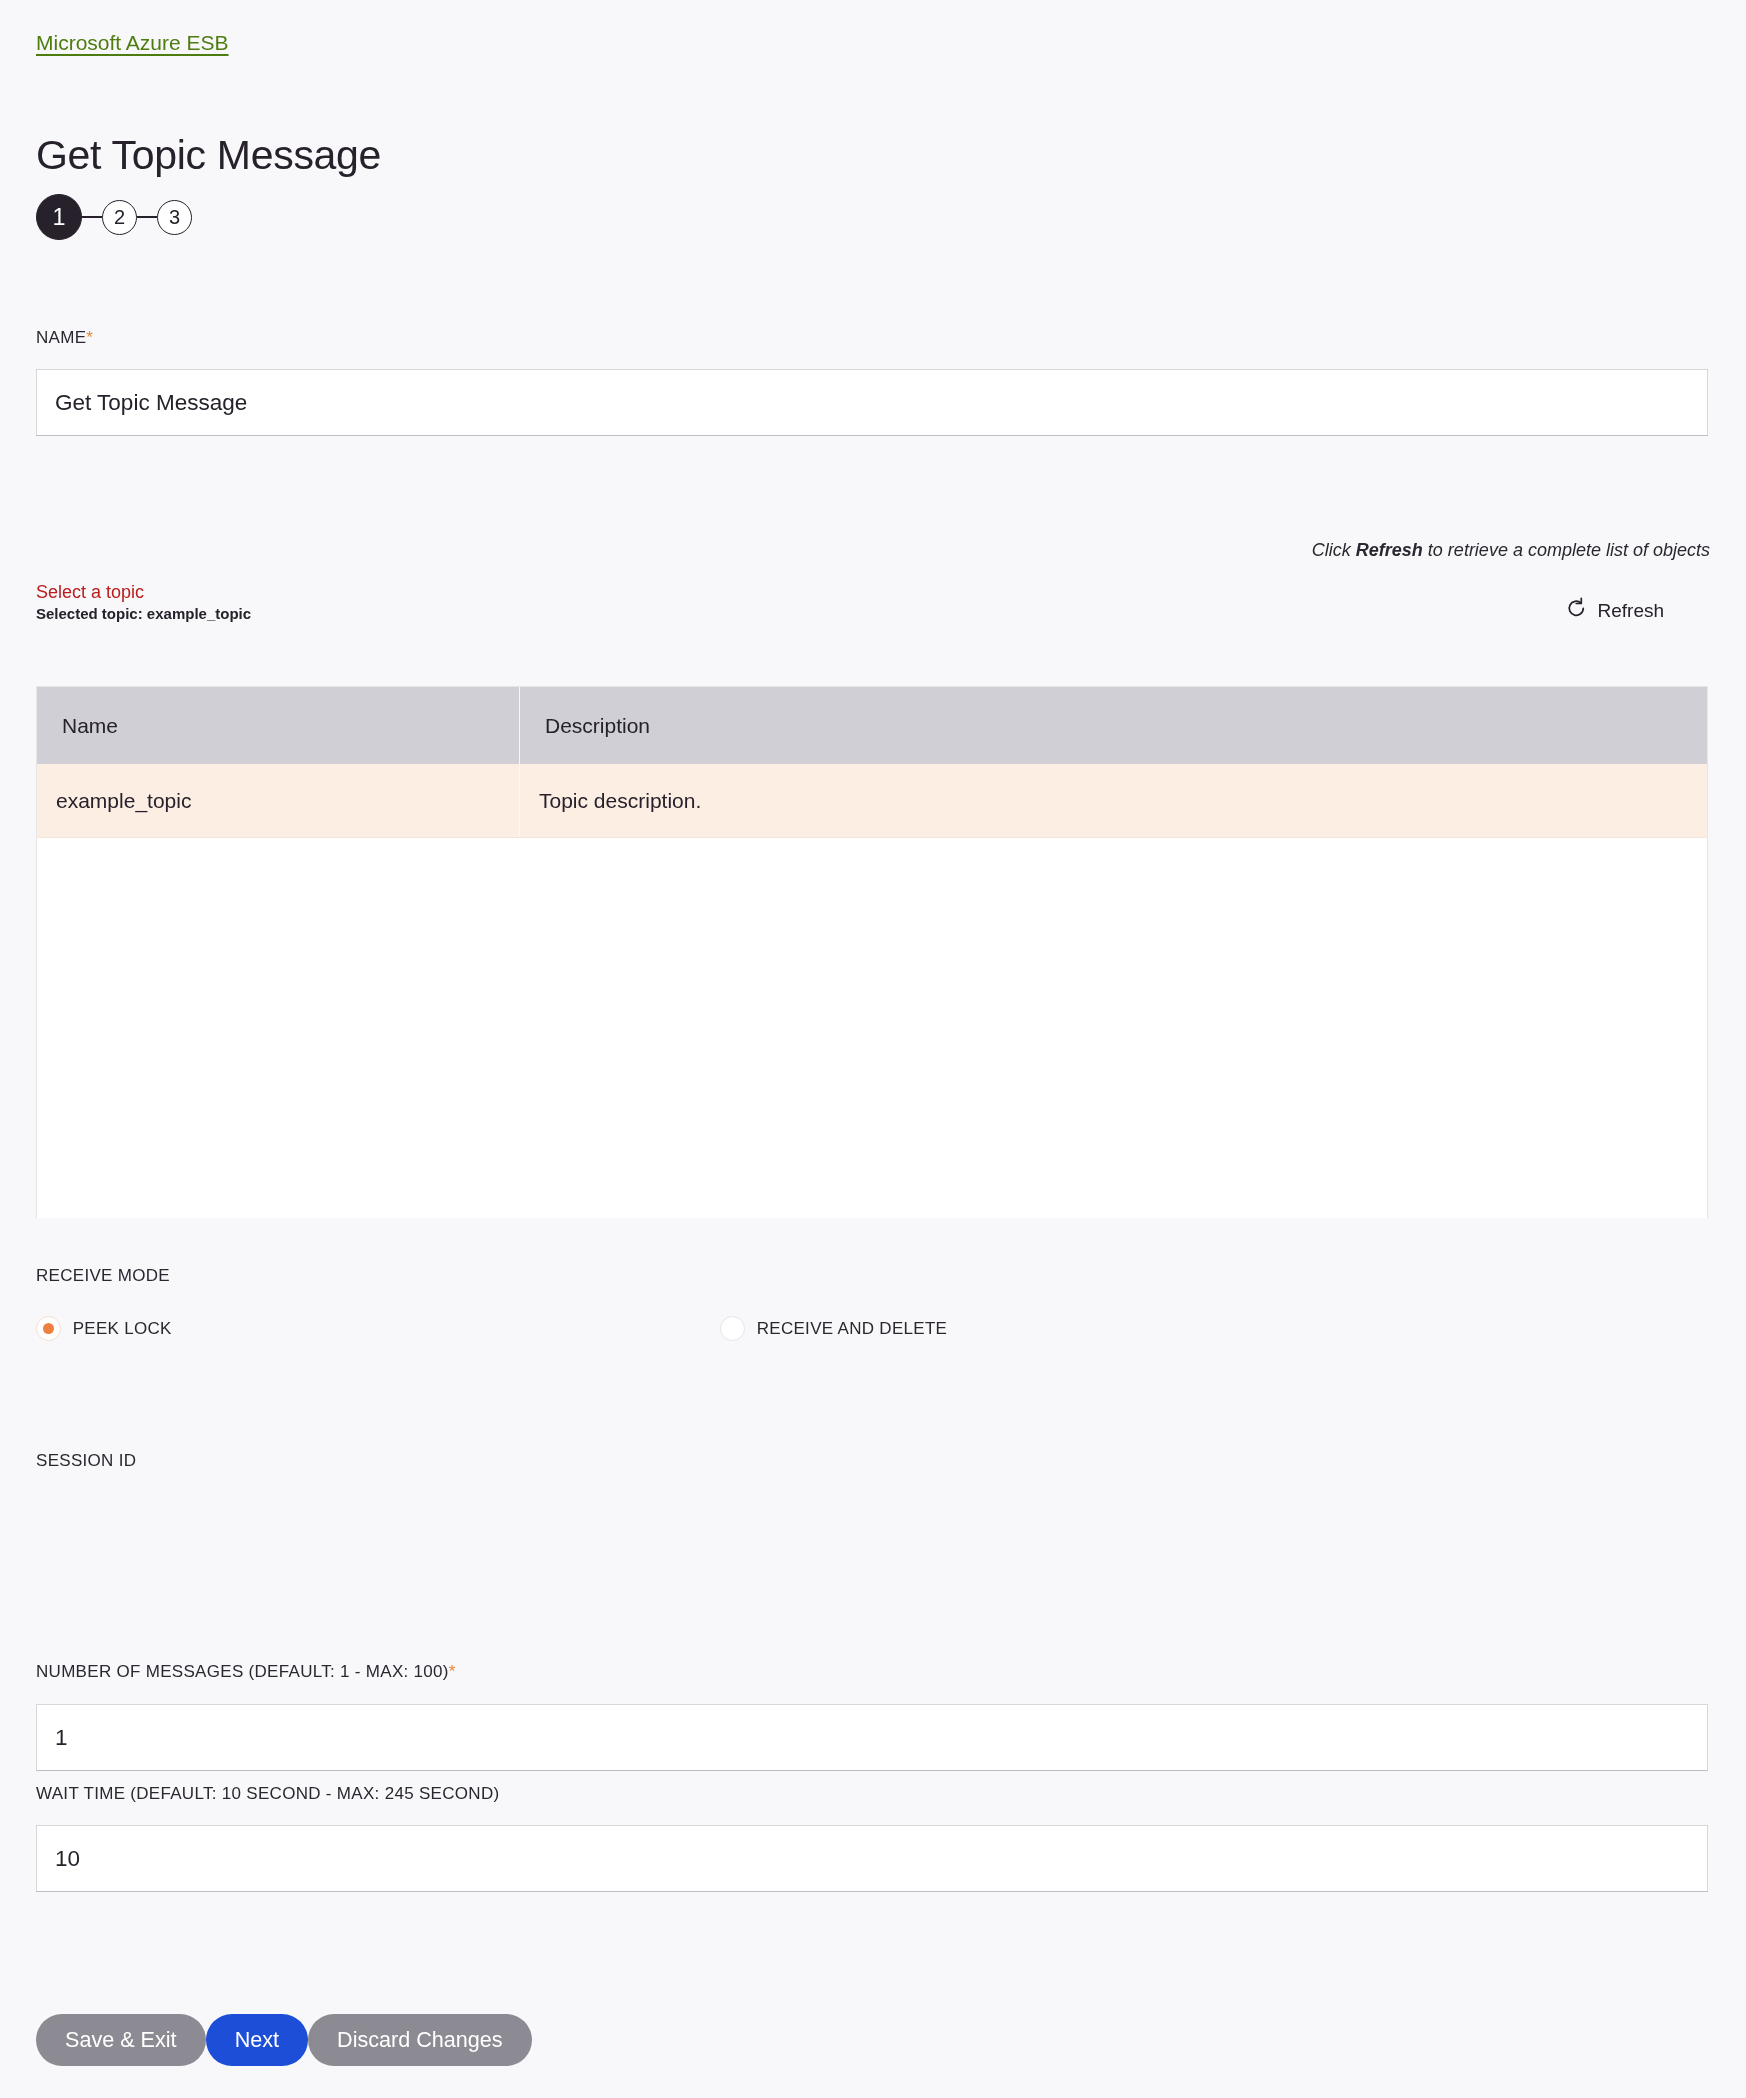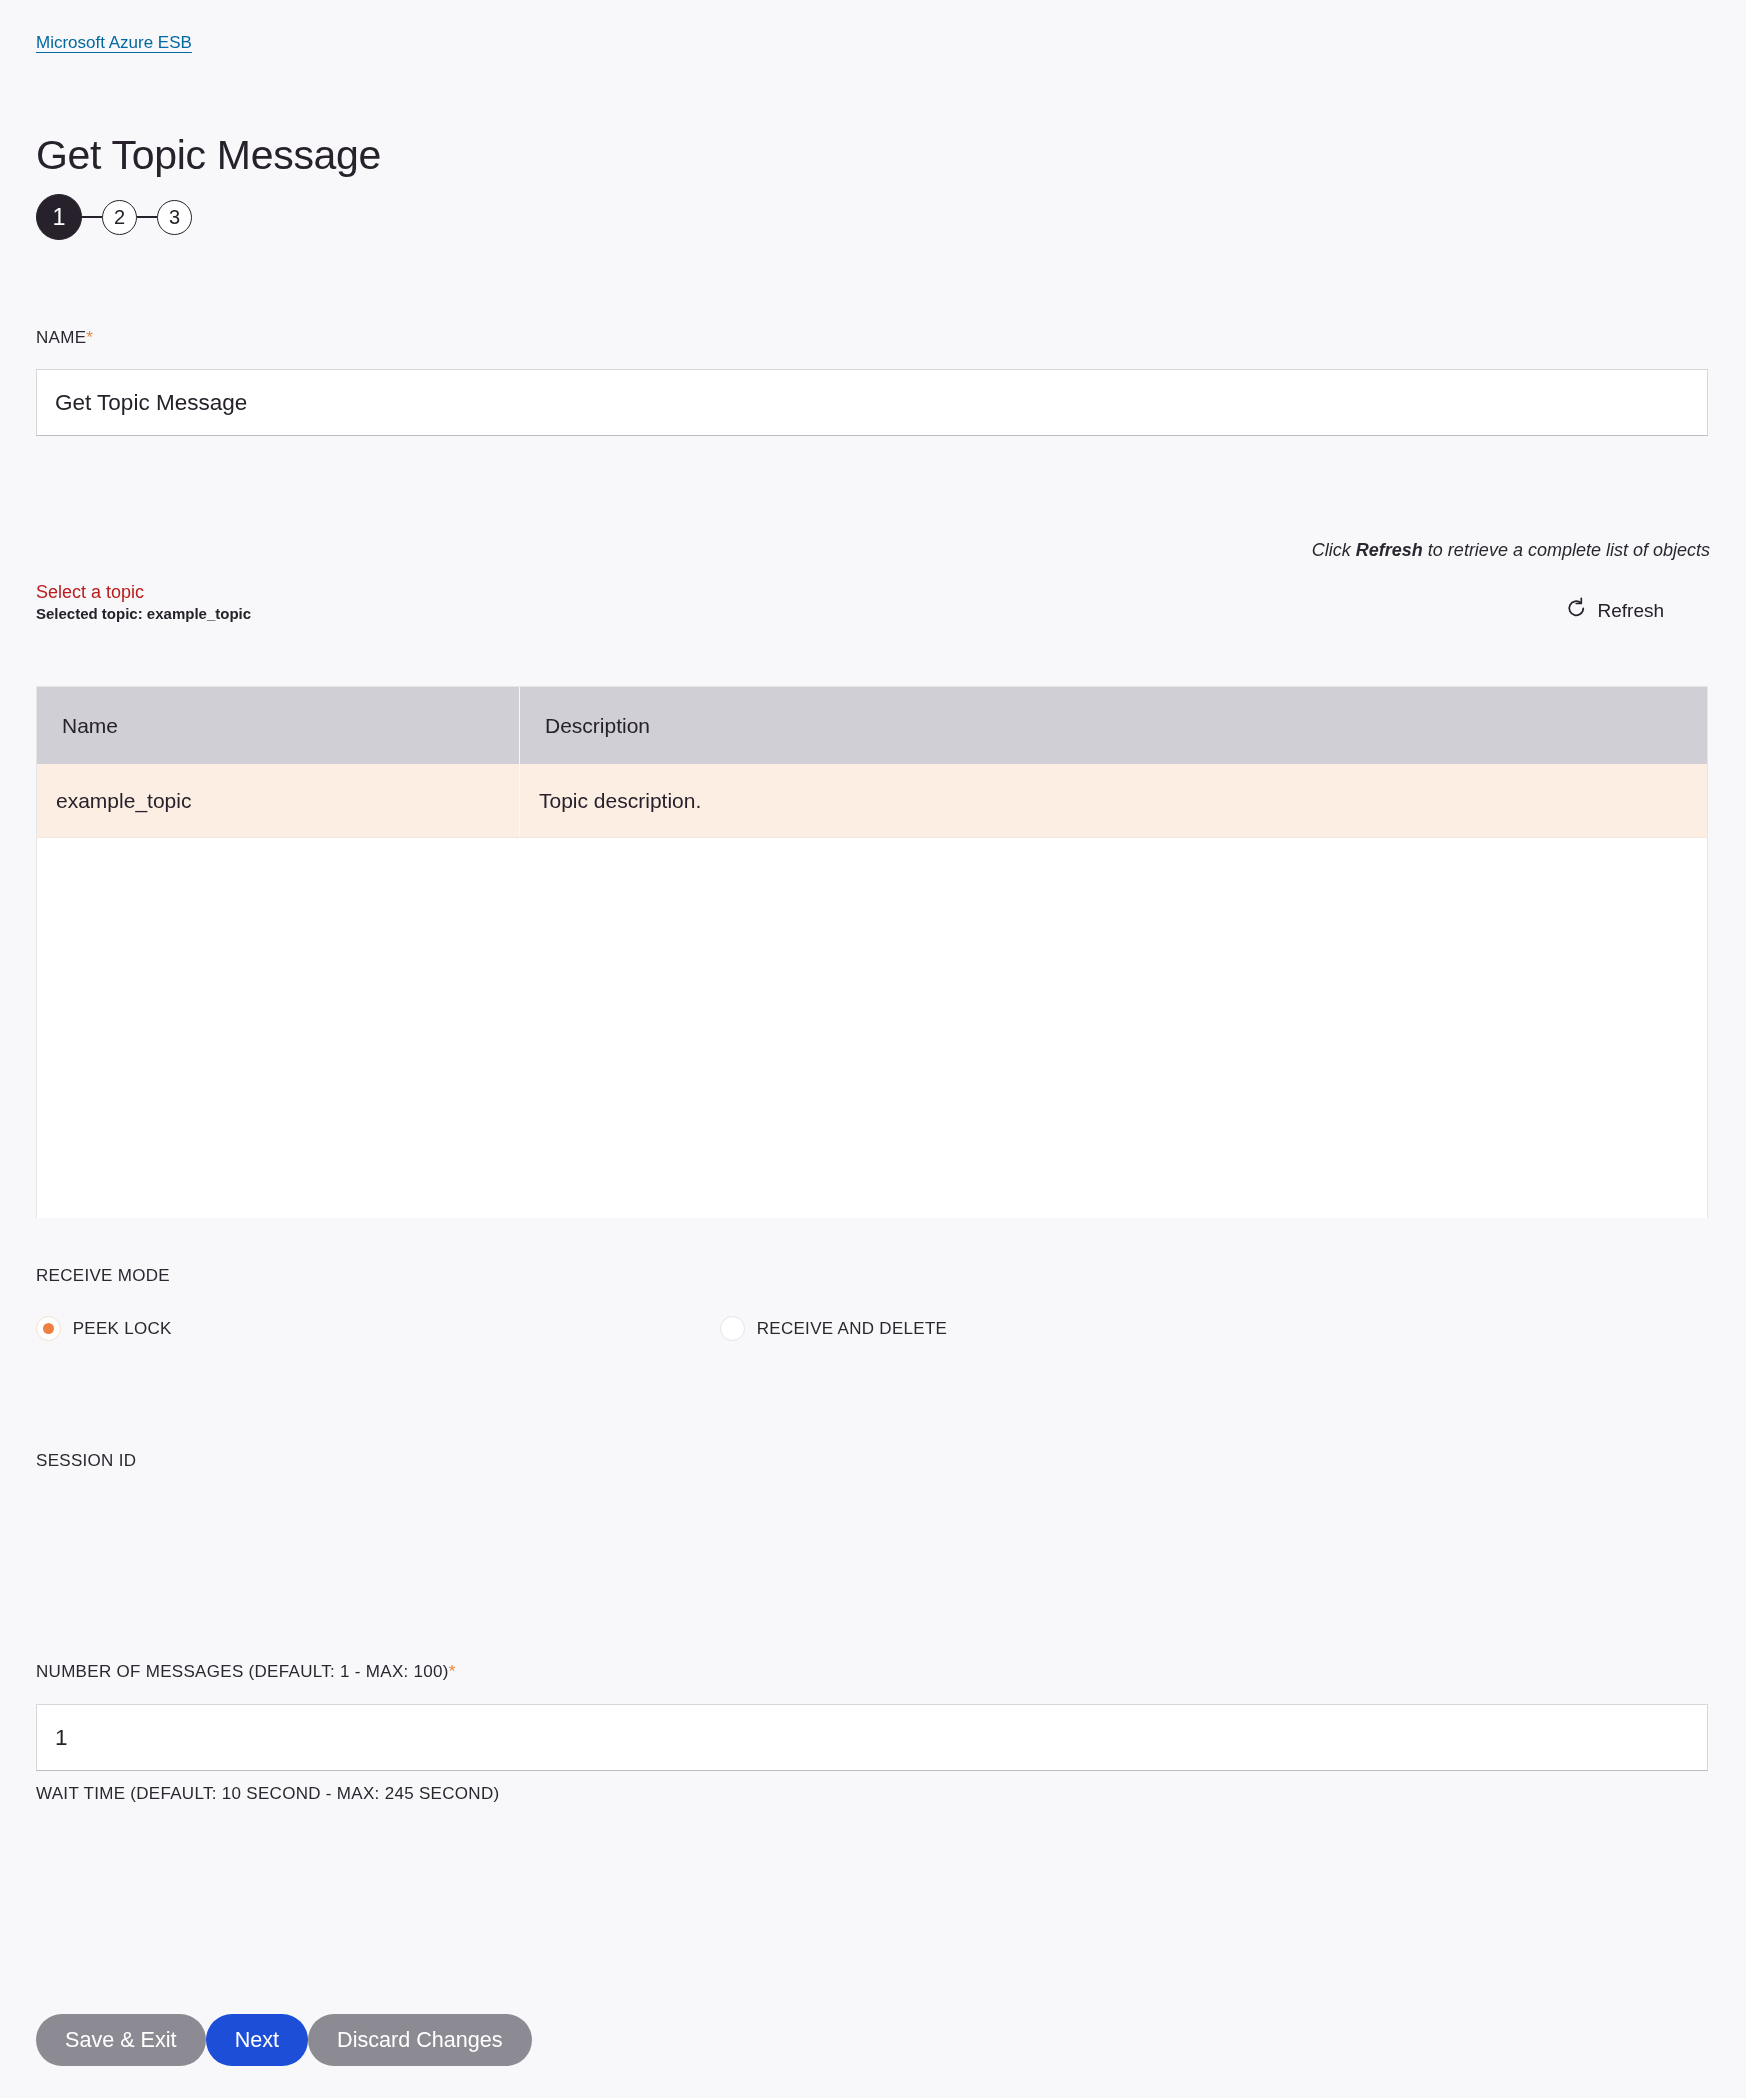--- a/index.html
+++ b/index.html
@@ -14,22 +14,22 @@
   .page {
     width: 1746px; height: 2098px;
     position: relative;
     padding: 0 36px;
     background: #f8f8fa;
   }
 
   
   .breadcrumb {
     position: absolute; left: 36px; top: 31px;
-    font-size: 17px; line-height: 23.4px;
-    color: #0369a1;
+    font-size: 21px; line-height: 23.4px;
+    color: #4d7c0f;
     text-decoration: underline;
     text-underline-offset: 3.6px;
     cursor: pointer;
   }
 
   
   .page-title {
     position: absolute; left: 36px; top: 104px;
     font-size: 41px; line-height: 49px;
     font-weight: 400;
@@ -305,20 +305,23 @@
   <div class="field-label" id="session-label">SESSION ID</div>
 
   <div class="field-label" id="nummsg-label">
     <span>NUMBER OF MESSAGES (DEFAULT: 1 - MAX: 100)</span><span class="req">*</span>
   </div>
   <div class="text-input" id="nummsg-input">
     <span class="val">1</span>
   </div>
 
   <div class="field-label" id="waittime-label">WAIT TIME (DEFAULT: 10 SECOND - MAX: 245 SECOND)</div>
+  <div class="text-input" id="waittime-input">
+    <span class="val">10</span>
+  </div>
 
   <div class="footer">
     <button class="btn grey">Save &amp; Exit</button>
     <button class="btn orange">Next</button>
     <button class="btn grey">Discard Changes</button>
   </div>
 
 </div>
 
 

